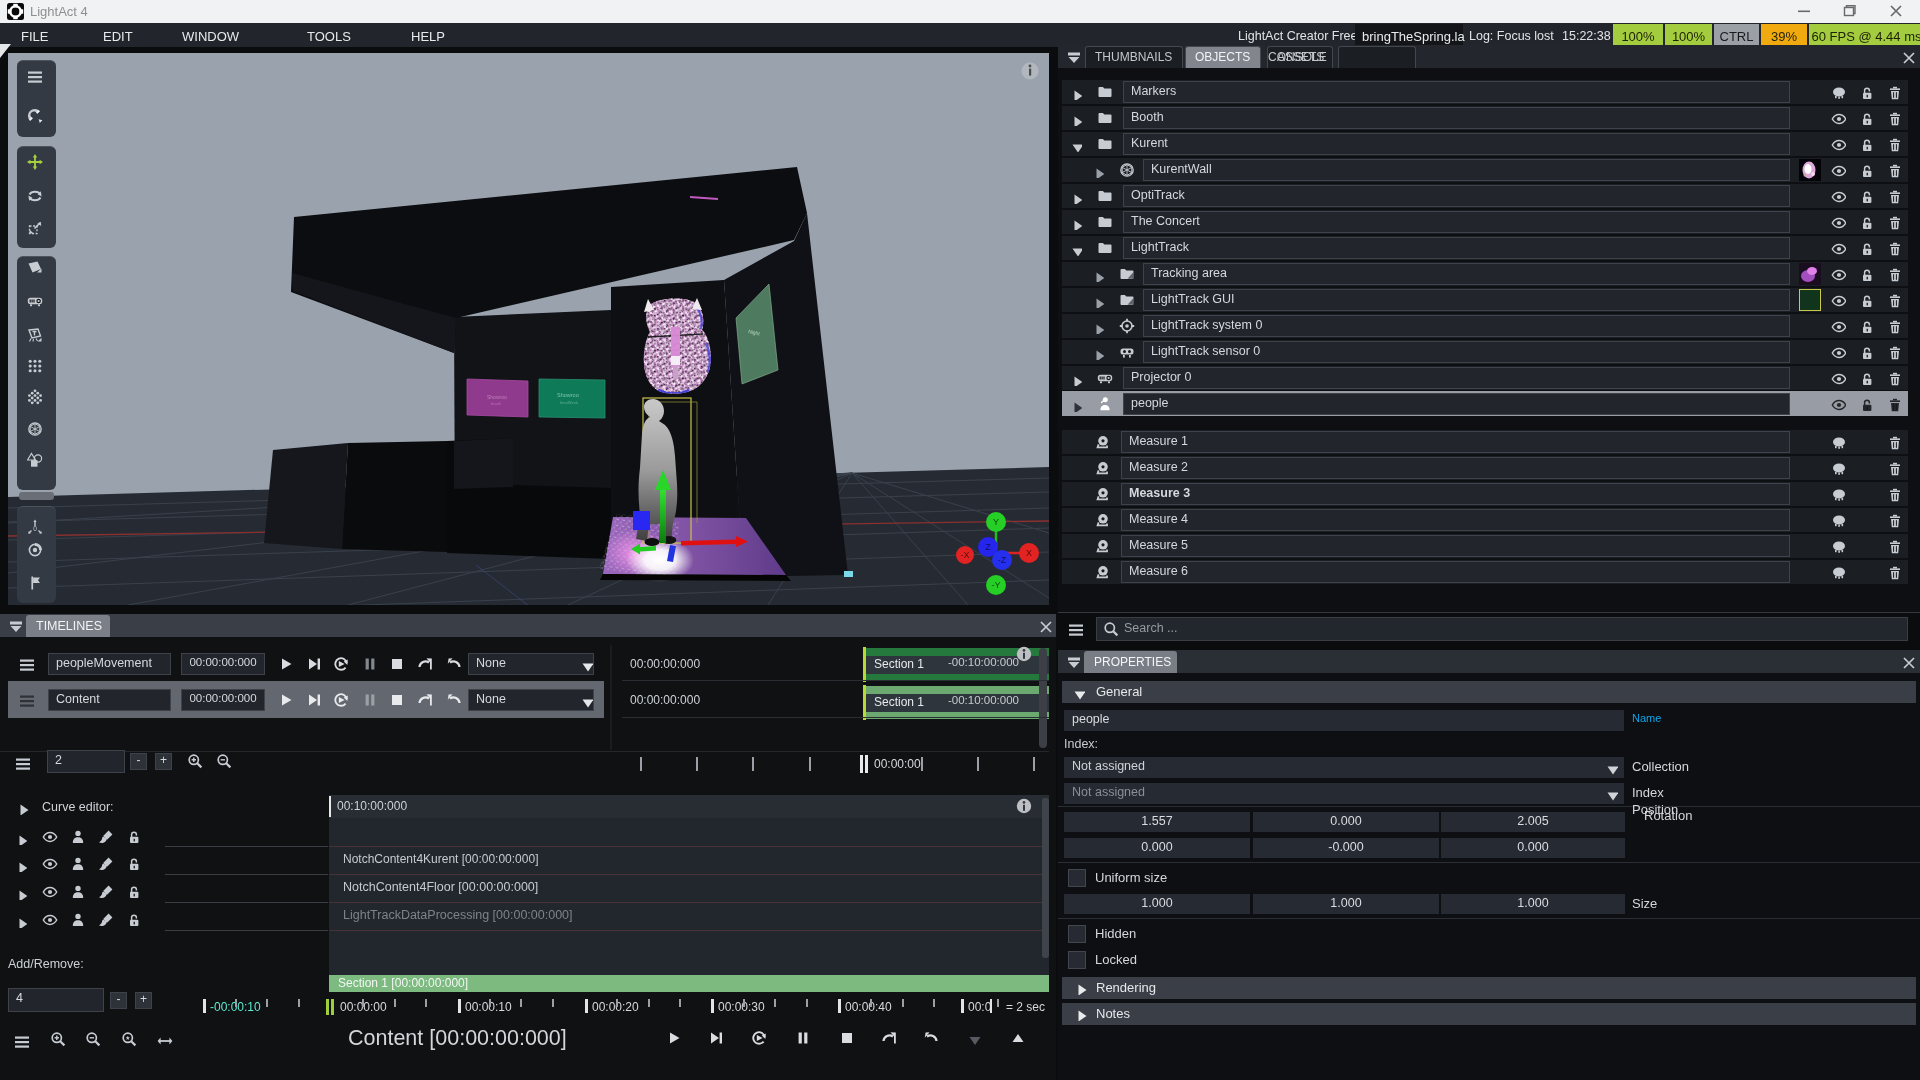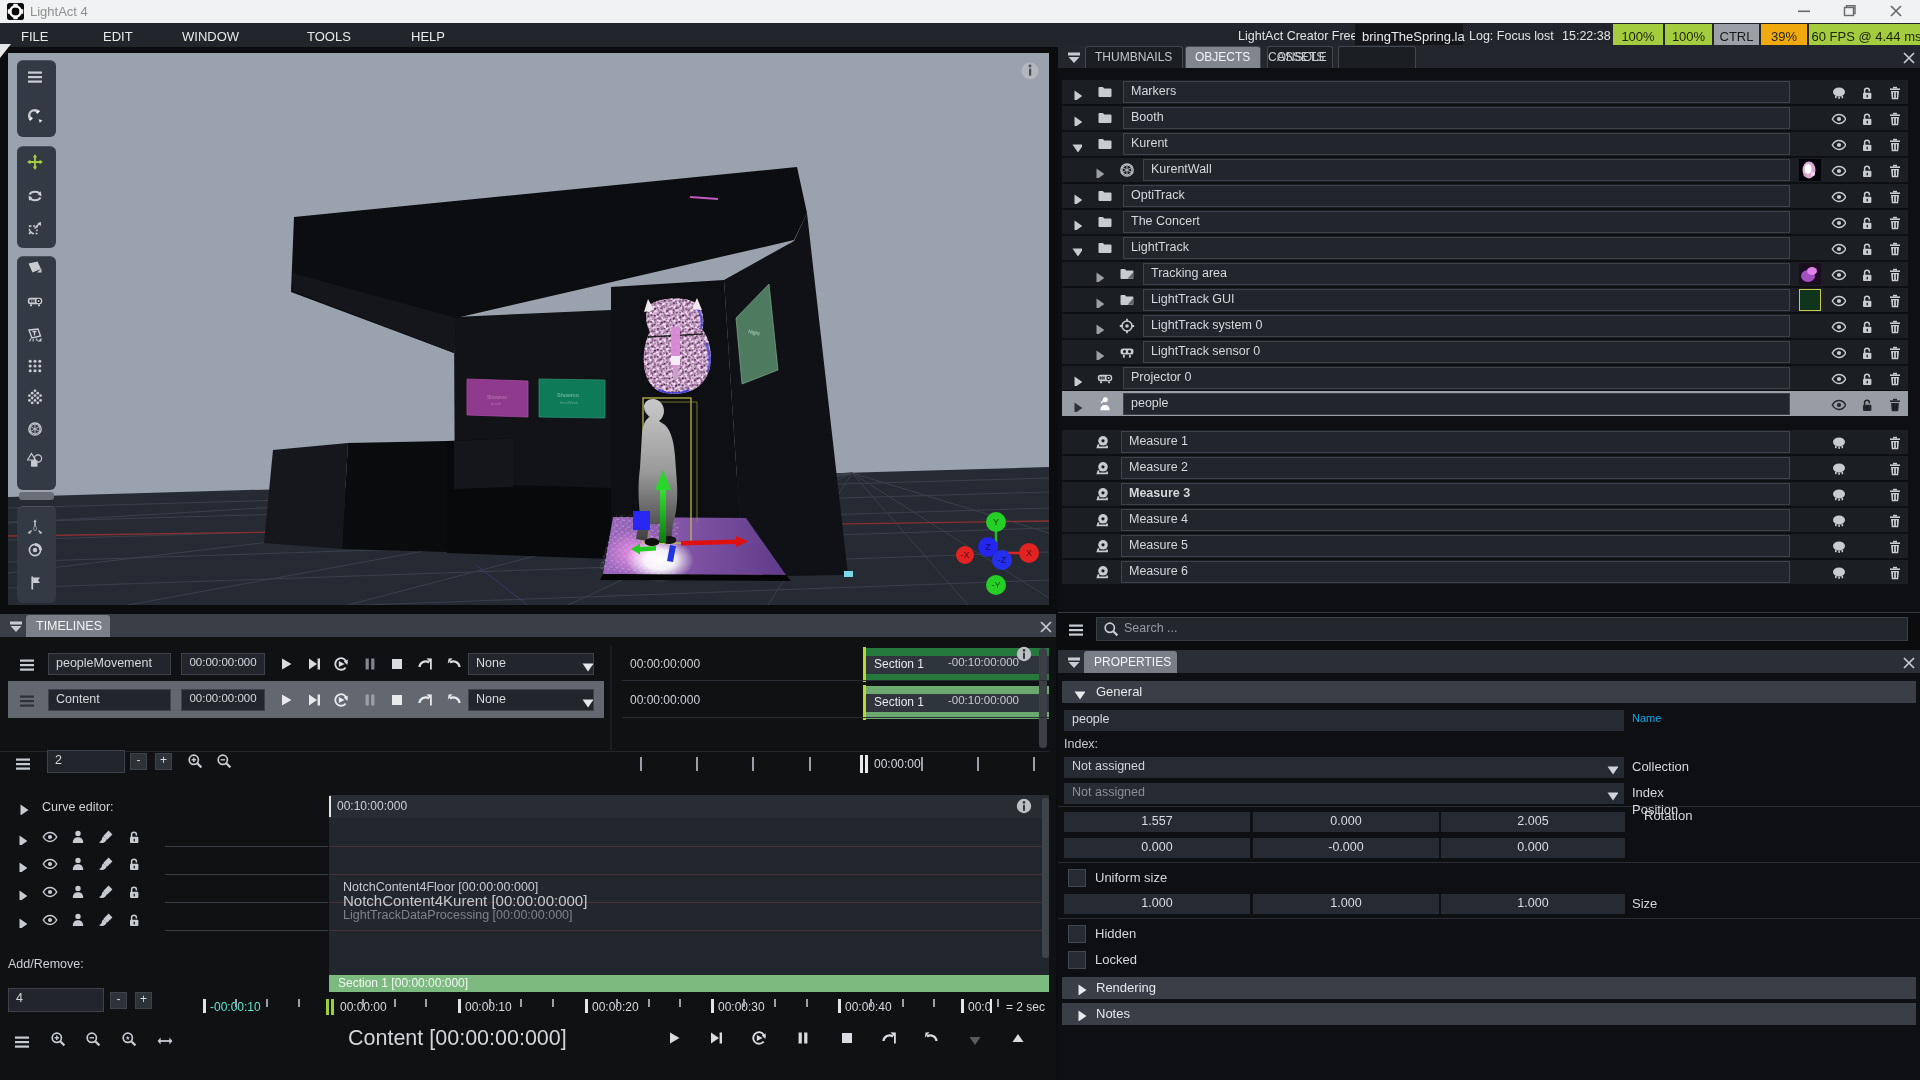--- a/index.html
+++ b/index.html
@@ -1114,21 +1114,21 @@
 <div style="position:absolute;left:165px;top:902px;width:163px;height:1px;background:#3a3e44;"></div>
 <div style="position:absolute;left:165px;top:930px;width:163px;height:1px;background:#3a3e44;"></div>
 <div style="position:absolute;left:329px;top:795px;width:720px;height:197px;background:#22272d;"></div>
 <div style="position:absolute;left:329px;top:795px;width:720px;height:23px;background:#282d33;"></div>
 <div style="position:absolute;left:329px;top:796px;width:2px;height:21px;background:#e5e7ea;"></div>
 <div style="position:absolute;left:337px;top:799px;font-size:12.0px;color:#ccd1d7;font-weight:normal;white-space:nowrap;">00:10:00:000</div>
 <div style="position:absolute;left:329px;top:846px;width:720px;height:1px;background:#4a3138;"></div>
 <div style="position:absolute;left:329px;top:874px;width:720px;height:1px;background:#4a3138;"></div>
 <div style="position:absolute;left:329px;top:902px;width:720px;height:1px;background:#4a3138;"></div>
 <div style="position:absolute;left:329px;top:930px;width:720px;height:1px;background:#4a3138;"></div>
-<div style="position:absolute;left:343px;top:892px;font-size:15px;color:#c6cbd1;font-weight:normal;white-space:nowrap;">NotchContent4Kurent [00:00:00:000]</div>
+<div style="position:absolute;left:343px;top:852px;font-size:12px;color:#c6cbd1;font-weight:normal;white-space:nowrap;">NotchContent4Kurent [00:00:00:000]</div>
 <div style="position:absolute;left:343px;top:880px;font-size:12.5px;color:#c6cbd1;font-weight:normal;white-space:nowrap;">NotchContent4Floor [00:00:00:000]</div>
 <div style="position:absolute;left:343px;top:908px;font-size:12.5px;color:#7d838a;font-weight:normal;white-space:nowrap;">LightTrackDataProcessing [00:00:00:000]</div>
 <div style="position:absolute;left:1016px;top:798px;width:17px;height:17px;"><svg width="17" height="17" viewBox="0 0 17 17">
         <circle cx="8" cy="8" r="7.2" fill="#bcc0c5"></circle>
         <rect x="7" y="6.8" width="2" height="6" fill="#33363b"></rect>
         <circle cx="8" cy="4.4" r="1.3" fill="#33363b"></circle>
       </svg></div>
 <div style="position:absolute;left:1042px;top:798px;width:7px;height:160px;background:#3f444b;border-radius:3px;"></div>
 <div style="position:absolute;left:329px;top:975px;width:720px;height:17px;background:#7cba80;"></div>
 <div style="position:absolute;left:338px;top:976px;font-size:12.0px;color:#f2f6f2;font-weight:normal;white-space:nowrap;">Section 1 [00:00:00:000]</div>

